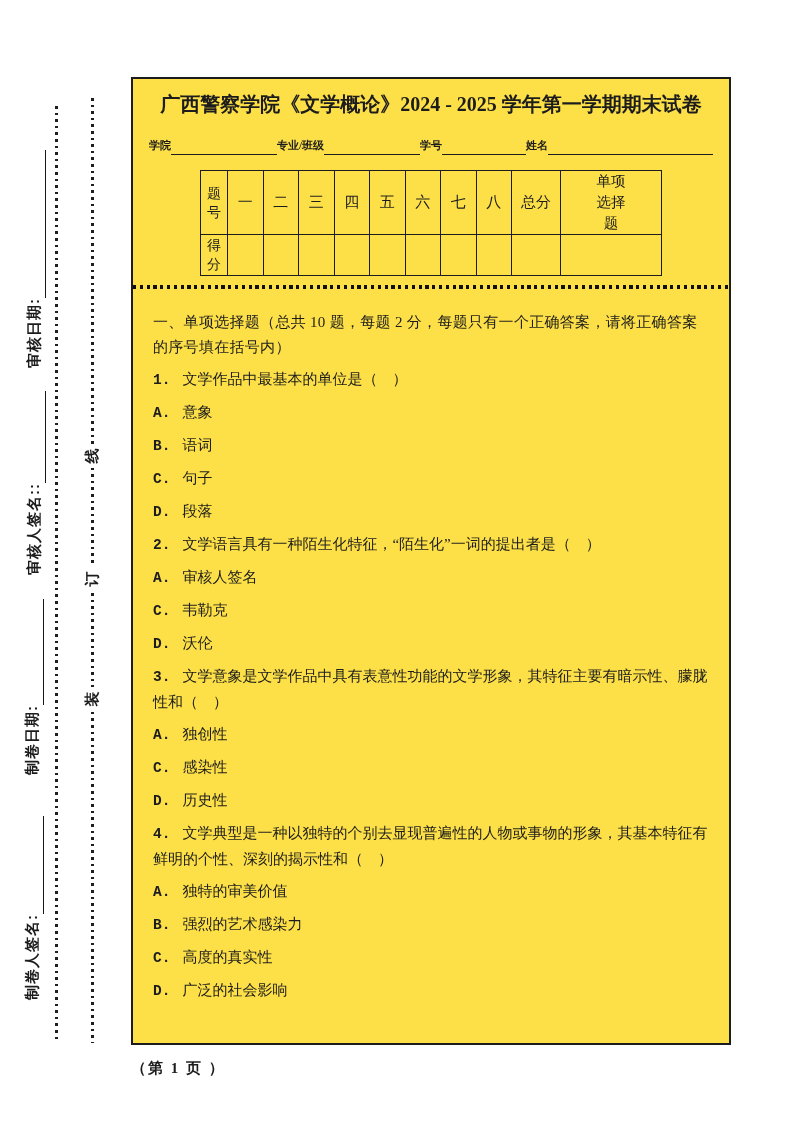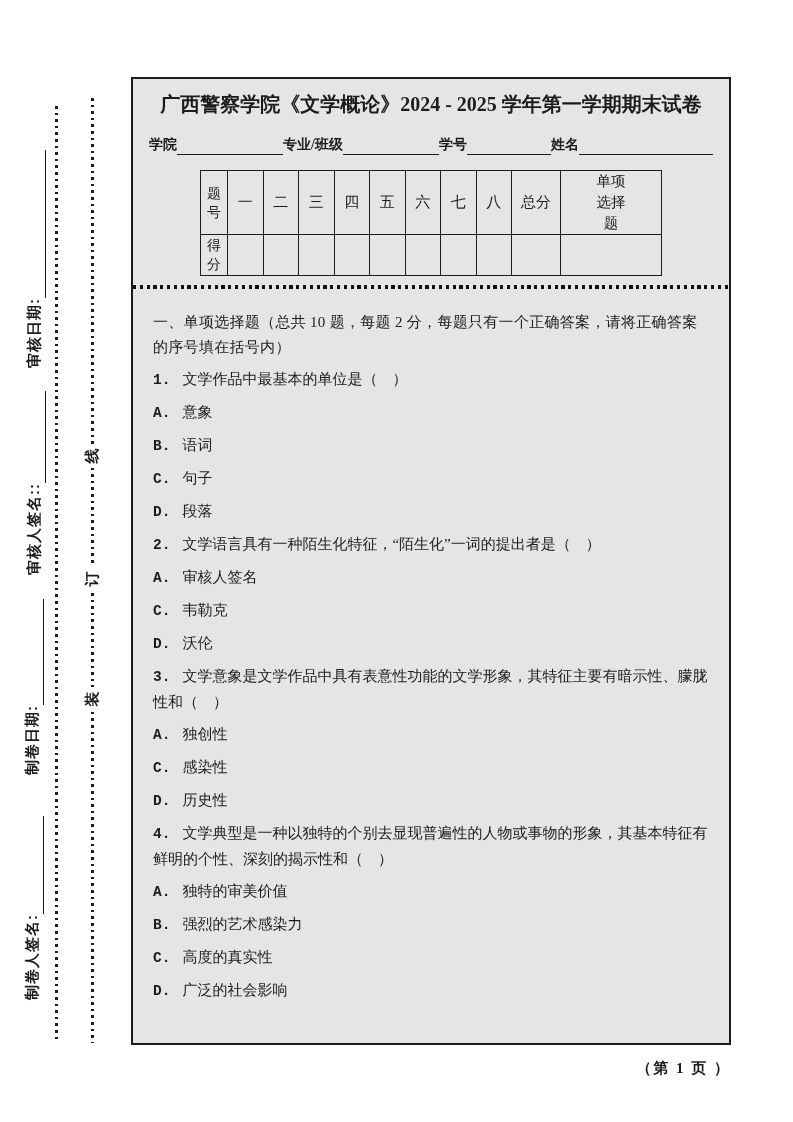--- a/index.html
+++ b/index.html
@@ -37,28 +37,28 @@
   .side-label .lbl { line-height:24px; }
   .fill-line { display:inline-block; border-bottom:1.8px solid #161616; height:20px; }
   #sl-0 { left:20px; top:368px; }  #sl-0 .fill-line { width:148px; }
   #sl-1 { left:20px; top:575px; }  #sl-1 .fill-line { width:92px; }
   #sl-2 { left:18px; top:775px; }  #sl-2 .fill-line { width:106px; }
   #sl-3 { left:18px; top:1000px; } #sl-3 .fill-line { width:98px; }
 
   
   .sheet {
     position:absolute; left:131px; top:77px; width:600px; height:968px;
-    border:2px solid #1c1c1c; box-sizing:border-box; background:#e5e5e5;
+    border:2px solid #1c1c1c; box-sizing:border-box; background:#fde047;
   }
   .exam-title {
     margin:12px 6px 0; text-align:center; white-space:nowrap;
     font-size:20px; font-weight:700; line-height:27px; letter-spacing:0px;
   }
   .fields {
-    margin:15px 16px 0; display:flex; align-items:flex-end; font-size:14px; height:22px;
+    margin:15px 16px 0; display:flex; align-items:flex-end; font-size:11px; height:22px;
   }
   .fields .flabel { font-weight:600; line-height:20px; }
   .fields .fline { border-bottom:1.7px solid #1c1c1c; height:18px; }
   .fline.w0 { width:106px; } .fline.w1 { width:96px; } .fline.w2 { width:84px; } .fline.w3 { flex:1; }
 
   .score-table {
     margin:15px auto 0; width:462px; border-collapse:collapse; table-layout:fixed;
     font-size:15px; text-align:center;
   }
   .score-table td { border:1.8px solid #1c1c1c; padding:0; }
@@ -77,21 +77,21 @@
 
   .content { padding:21px 16px 0; font-size:15px; line-height:25px; }
   .content p { margin:0 4px 7px; }
   .qno {
     font-family:"Liberation Mono","DejaVu Sans Mono",monospace; font-weight:700;
     font-size:14.5px; margin-right:12px;
   }
   .section-heading { letter-spacing:0.3px; }
 
   .page-footer {
-    position:absolute; left:131px; top:1059px; width:600px; text-align:right;
+    position:absolute; left:131px; top:1059px; width:600px; text-align:left;
     font-size:15px; font-weight:700; letter-spacing:2px;
   }
 </style>
 </head>
 <body>
 
 <div class="page">
 
   <div class="vdots" id="vline-a"></div>
   <div class="vdots" id="vline-b"></div>

